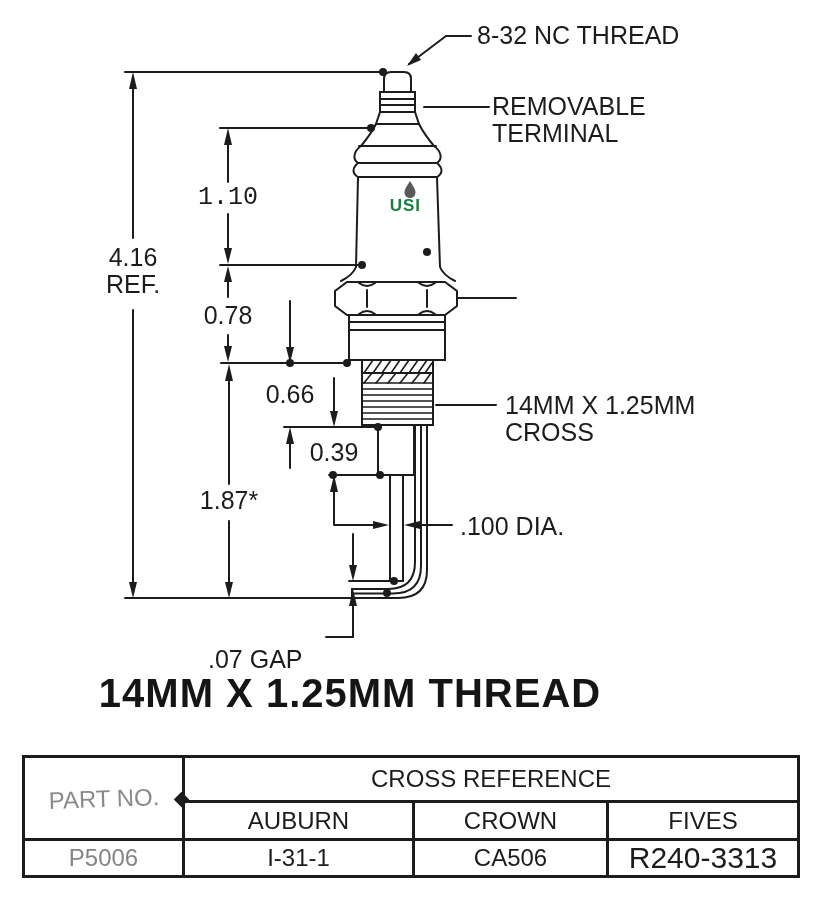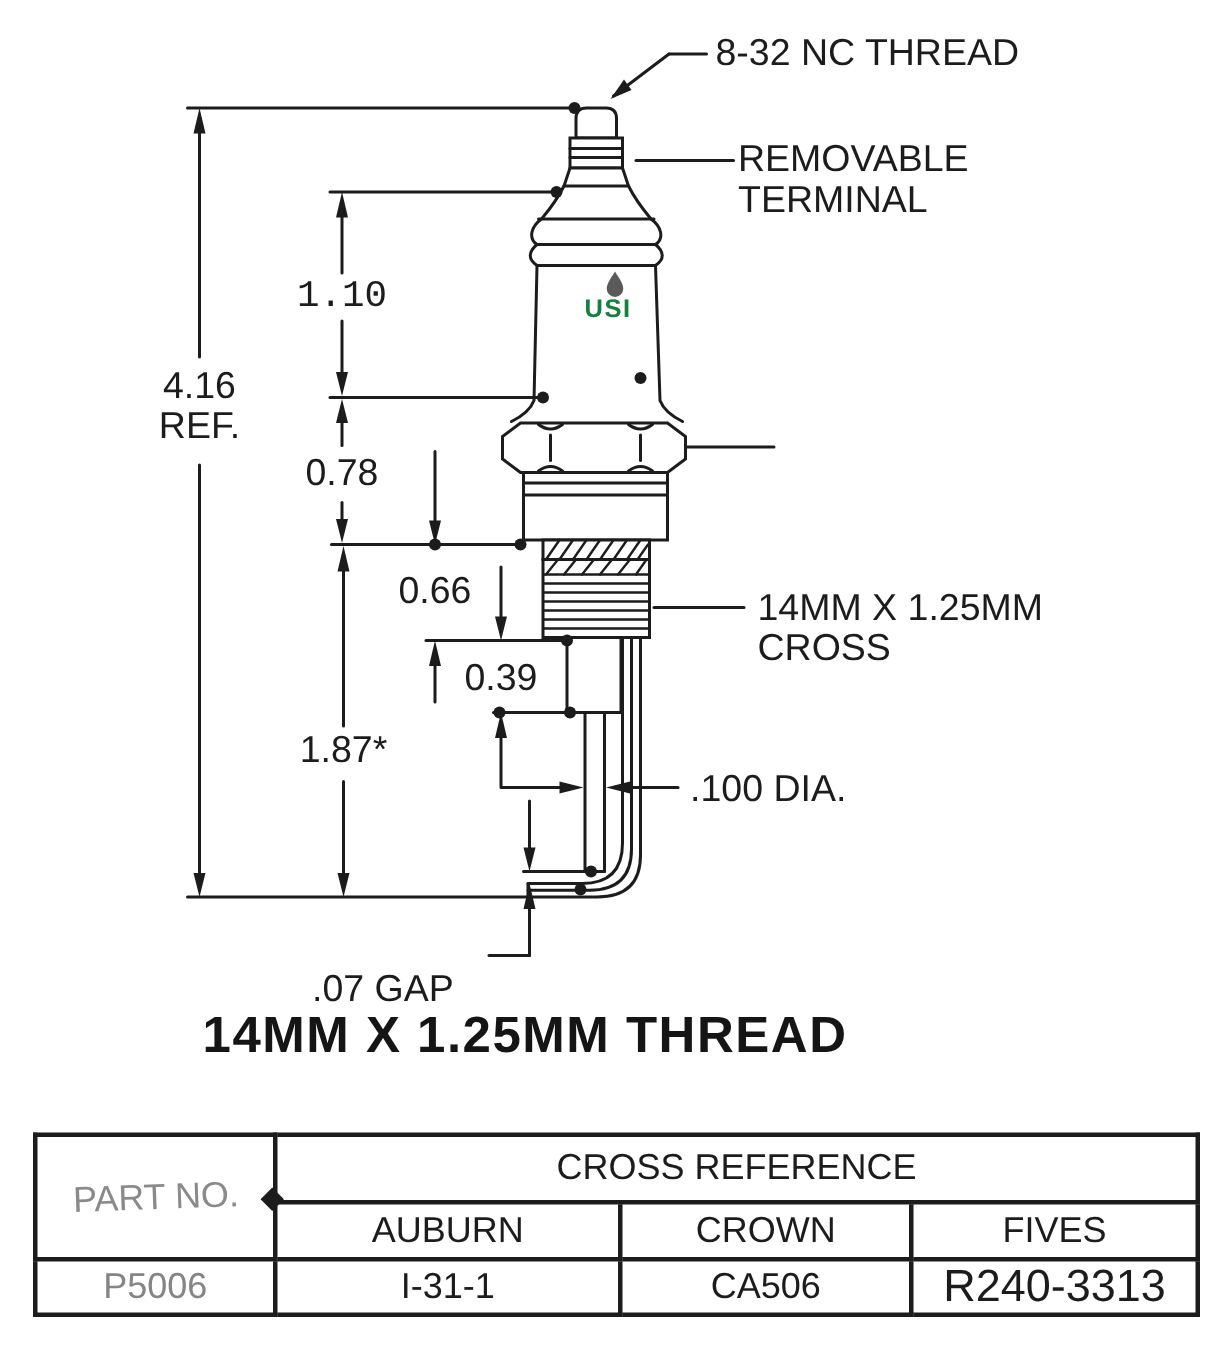--- a/index.html
+++ b/index.html
@@ -4,21 +4,21 @@
 <style>
   html,body{margin:0;padding:0;background:#ffffff;}
   #page{position:relative;width:821px;height:900px;background:#ffffff;overflow:hidden;
         font-family:"Liberation Sans",sans-serif;color:#1c1c1c;}
   #drawing-svg{position:absolute;left:0;top:0;}
   .lbl{position:absolute;font-size:25px;line-height:27px;color:#1c1c1c;white-space:nowrap;}
   .dim{position:absolute;font-size:25px;line-height:27px;color:#1c1c1c;text-align:center;white-space:nowrap;}
   #usi-logo{position:absolute;left:371px;top:196px;width:50px;text-align:right;
             font-size:17px;font-weight:bold;letter-spacing:1px;color:#15803d;}
   #diagram-title{position:absolute;left:0;top:671px;width:700px;text-align:center;
-            font-size:34px;font-weight:bold;letter-spacing:1px;color:#151515;}
+            font-size:40px;font-weight:bold;letter-spacing:1px;color:#151515;}
   #xref-table{position:absolute;left:22px;top:755px;width:775px;border-collapse:collapse;
             table-layout:fixed;}
   #xref-table td{border:3px solid #1c1c1c;text-align:center;vertical-align:middle;
             font-size:24px;padding:0;overflow:hidden;}
   td.partno-hdr{color:#8a8a8a;font-size:26px;transform:rotate(-2deg);}
   td.partno-val{color:#858585;font-size:25px;}
   td.bold-col{font-weight:normal;font-size:25px;}
   #table-node{position:absolute;left:176px;top:794px;width:11px;height:11px;background:#1c1c1c;
             transform:rotate(45deg);}
 </style>

